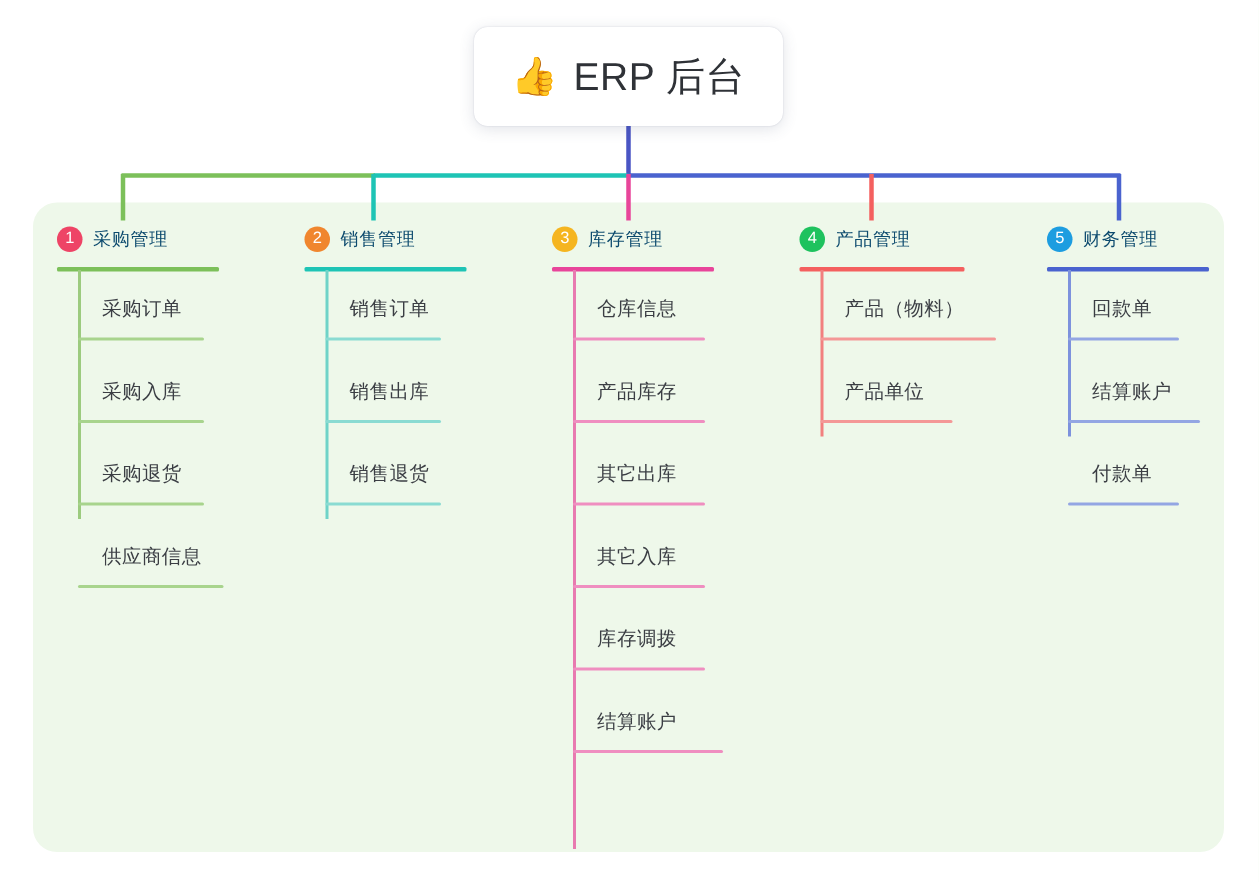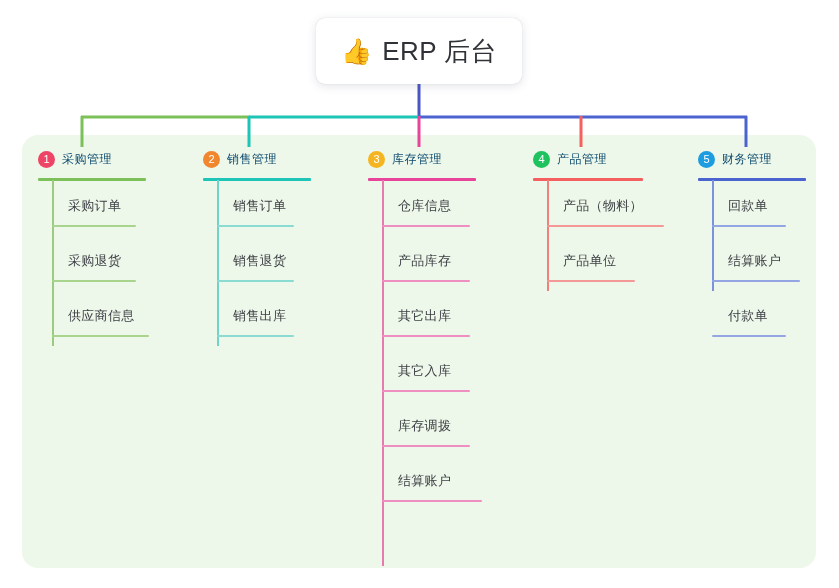--- a/index.html
+++ b/index.html
@@ -170,20 +170,24 @@
           <span class="col-title">采购管理</span>
         </div>
         <div class="head-rule" style="width: 108px; background: rgb(124, 192, 90);"></div>
         <div class="spine" style="height: 166px; background: rgb(156, 203, 127);"></div>
         <div class="items">
           <div class="item">
             <span class="item-label">采购订单</span>
             <div class="item-rule" style="width: 84px; background: rgb(168, 212, 141);"></div>
           </div>
           <div class="item">
+            <span class="item-label">采购入库</span>
+            <div class="item-rule" style="width: 84px; background: rgb(168, 212, 141);"></div>
+          </div>
+          <div class="item">
             <span class="item-label">采购退货</span>
             <div class="item-rule" style="width: 84px; background: rgb(168, 212, 141);"></div>
           </div>
           <div class="item">
             <span class="item-label">供应商信息</span>
             <div class="item-rule" style="width: 97px; background: rgb(168, 212, 141);"></div>
           </div>
         </div>
       </div>
       <div class="column" style="left: 203px;">
@@ -192,27 +196,27 @@
           <span class="col-title">销售管理</span>
         </div>
         <div class="head-rule" style="width: 108px; background: rgb(30, 196, 181);"></div>
         <div class="spine" style="height: 166px; background: rgb(111, 211, 200);"></div>
         <div class="items">
           <div class="item">
             <span class="item-label">销售订单</span>
             <div class="item-rule" style="width: 77px; background: rgb(138, 219, 210);"></div>
           </div>
           <div class="item">
+            <span class="item-label">销售出库</span>
+            <div class="item-rule" style="width: 77px; background: rgb(138, 219, 210);"></div>
+          </div>
+          <div class="item">
             <span class="item-label">销售退货</span>
             <div class="item-rule" style="width: 77px; background: rgb(138, 219, 210);"></div>
           </div>
-          <div class="item">
-            <span class="item-label">销售出库</span>
-            <div class="item-rule" style="width: 77px; background: rgb(138, 219, 210);"></div>
-          </div>
         </div>
       </div>
       <div class="column" style="left: 368px;">
         <div class="col-head">
           <span class="badge" style="background: rgb(245, 181, 32);">3</span>
           <span class="col-title">库存管理</span>
         </div>
         <div class="head-rule" style="width: 108px; background: rgb(232, 69, 154);"></div>
         <div class="spine" style="height: 386px; background: rgb(232, 122, 176);"></div>
         <div class="items">

